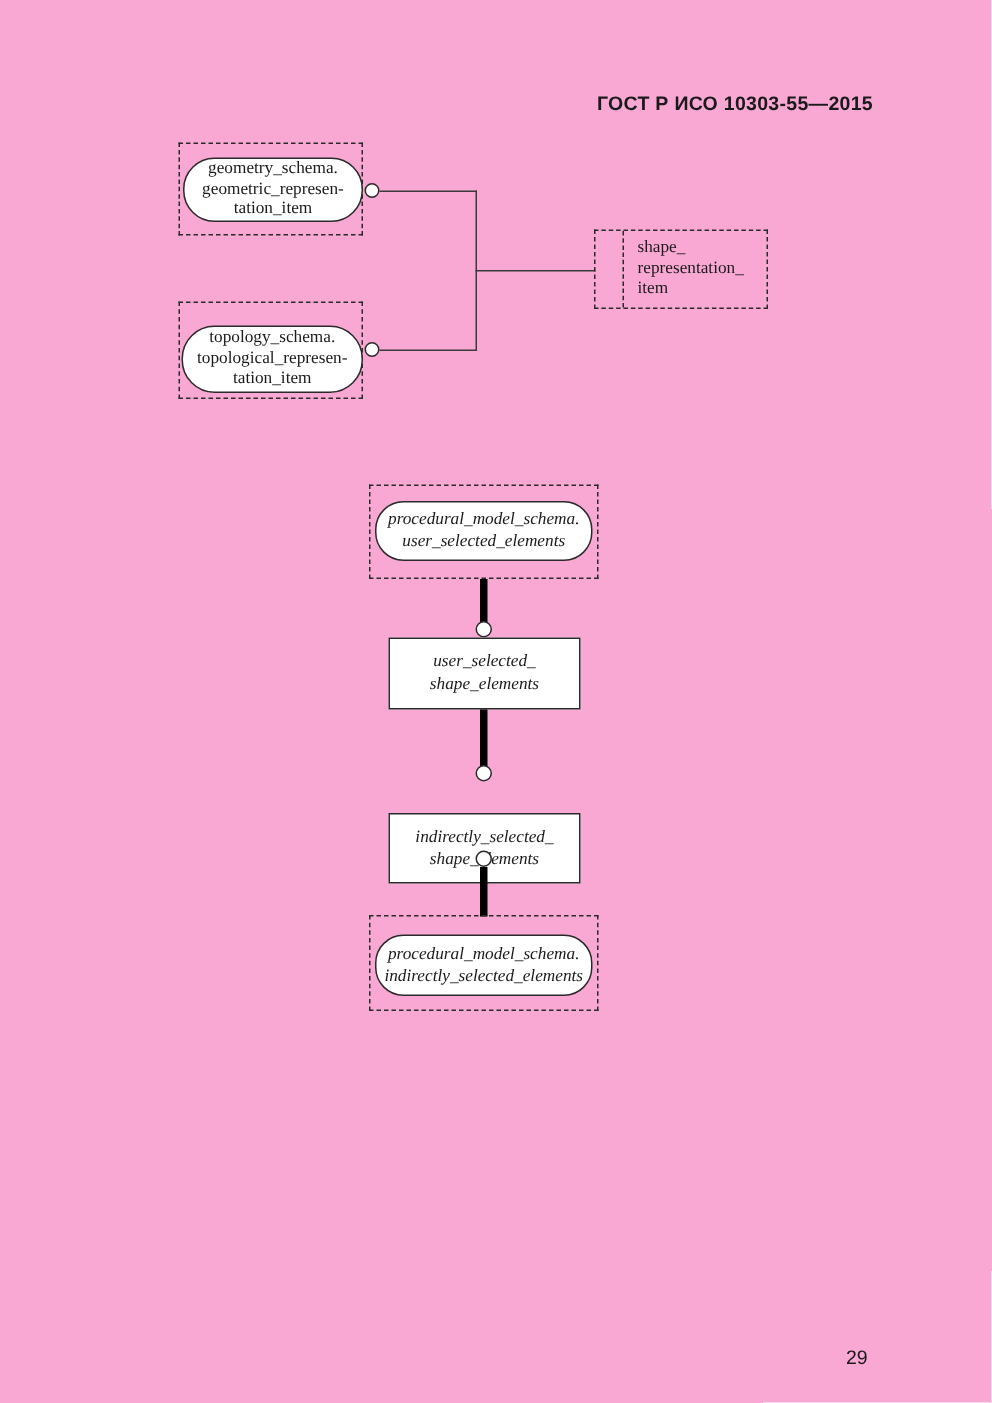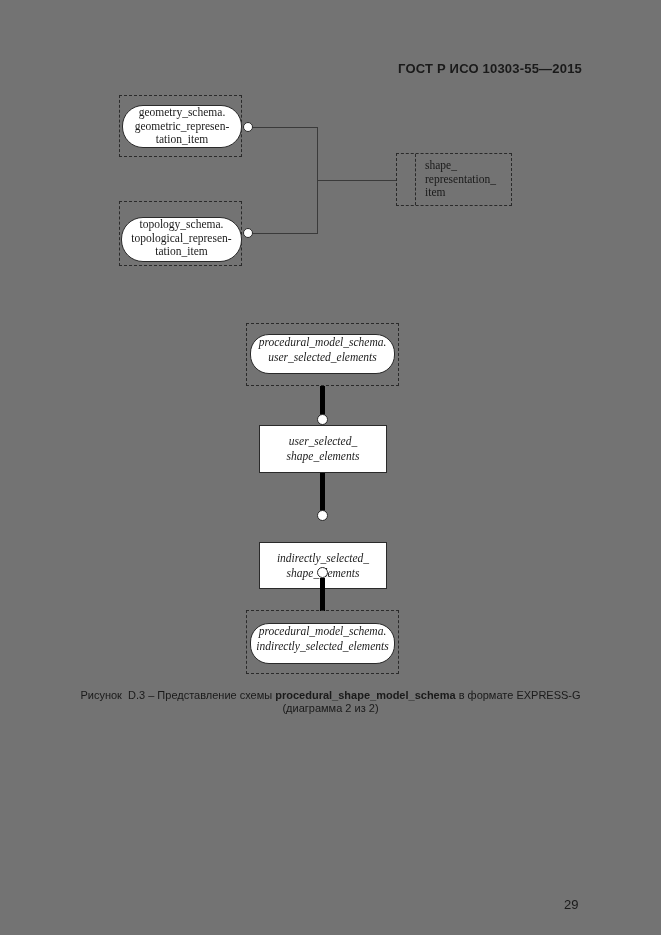--- a/index.html
+++ b/index.html
@@ -1,41 +1,41 @@
 <!DOCTYPE html>
 <html><head>
 <meta charset="utf-8">
 <style>
   * { box-sizing: border-box; margin: 0; padding: 0; }
   html, body { background: #ffffff; }
   .page {
     position: relative;
     width: 661px;
     height: 935px;
-    background: #737373;
+    background: #f9a8d4;
     font-family: "Liberation Serif", serif;
     overflow: hidden;
   }
   .hdr {
     position: absolute;
     top: 61px; left: 0;
     width: 582px;
     text-align: right;
     font-family: "Liberation Sans", sans-serif;
     font-weight: bold;
     font-size: 13px;
     color: #1a1a1a;
     letter-spacing: 0.2px;
   }
   .dashed-box { position: absolute; border: 1px dashed #2a2a2a; background: transparent; }
   .stadium {
     position: absolute;
     border: 1px solid #2a2a2a;
     background: #fff;
-    display: flex; justify-content: center;
+    display: flex; align-items: center; justify-content: center;
     text-align: center;
   }
   .solid-box {
     position: absolute;
     border: 1px solid #2a2a2a;
     background: #fff;
     display: flex; align-items: center; justify-content: center;
     text-align: center;
   }
   .node-label {
@@ -146,20 +146,16 @@
     <div class="circle" style="left:317px;top:567px;width:11px;height:11px;"></div>
     <div class="thick" style="left:320px;top:578px;width:5px;height:33px;"></div>
 
     <div class="dashed-box" style="left:246px;top:610px;width:153px;height:64px;"></div>
     <div class="stadium" style="left:250px;top:623px;width:145px;height:41px;border-radius:19px;">
       <div class="node-label wide">procedural_model_schema.
 indirectly_selected_elements</div>
     </div>
   </div>
 
-  <div class="caption">
-    <div><span>Рисунок  D.3 – Представление схемы </span><span class="b">procedural_shape_model_schema</span><span> в формате EXPRESS-G</span></div>
-    <div>(диаграмма 2 из 2)</div>
-  </div>
 
   <div class="pagenum">29</div>
 
 </div>
 
 </body></html>

